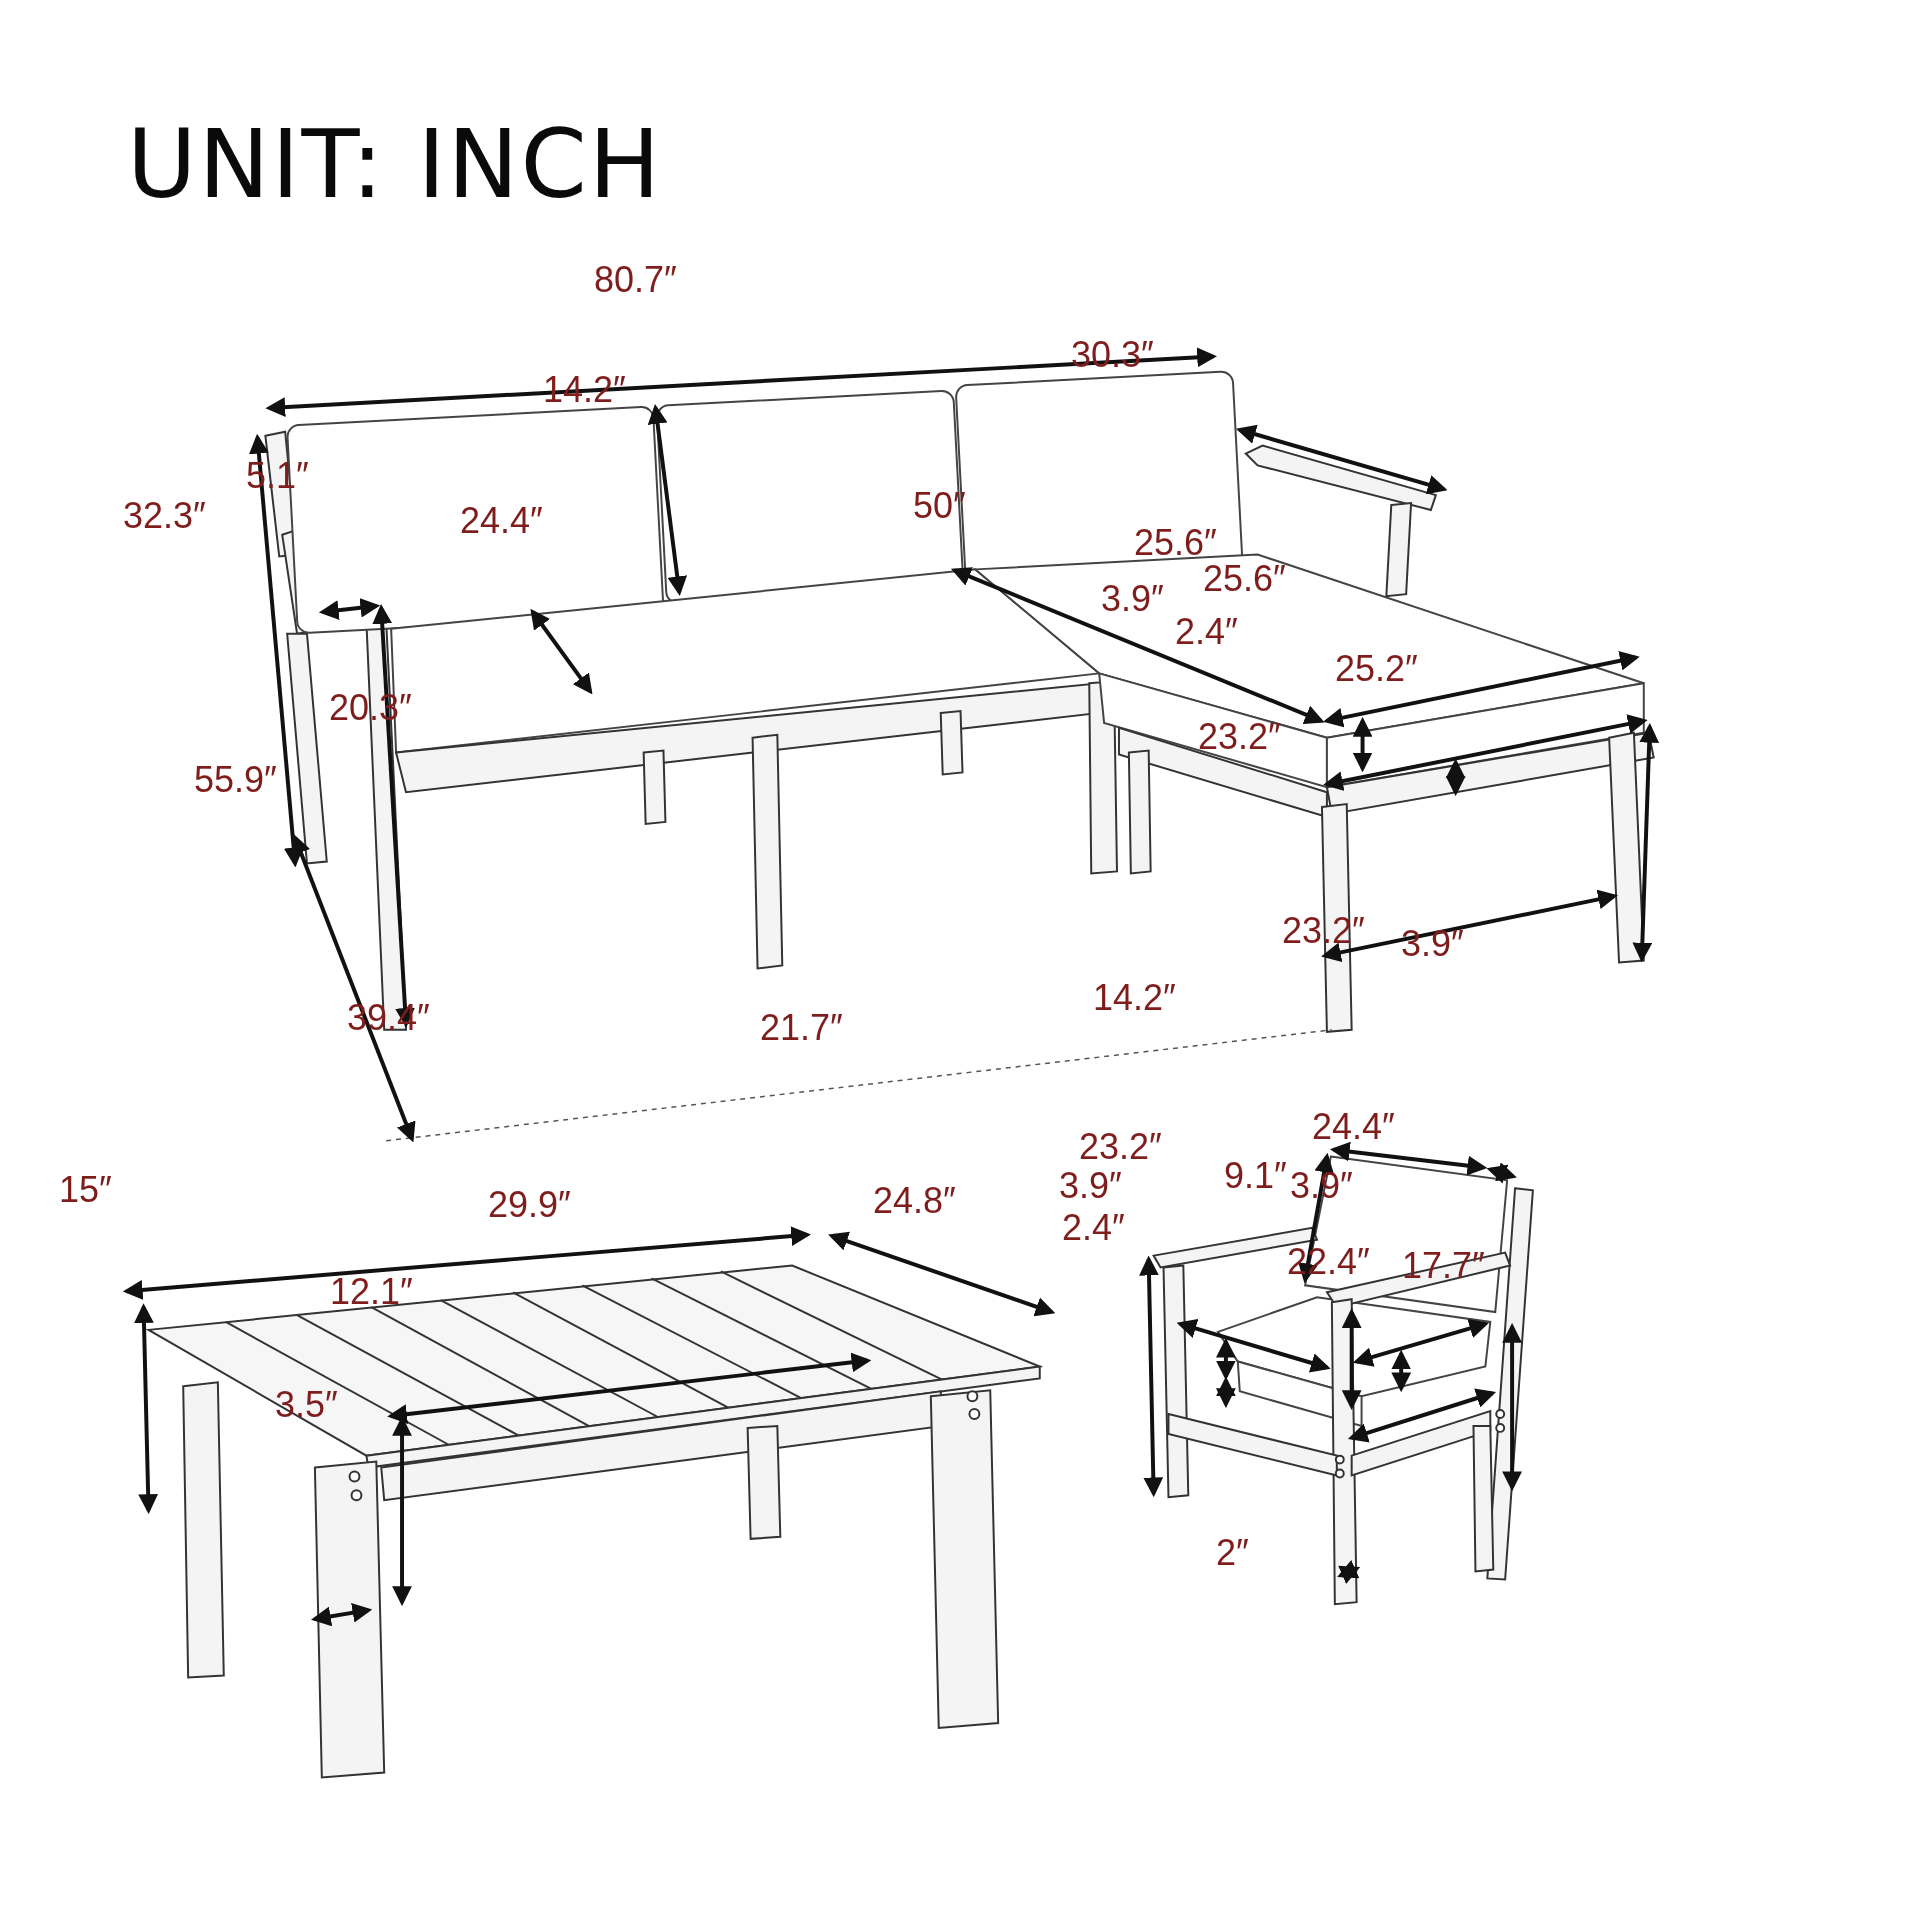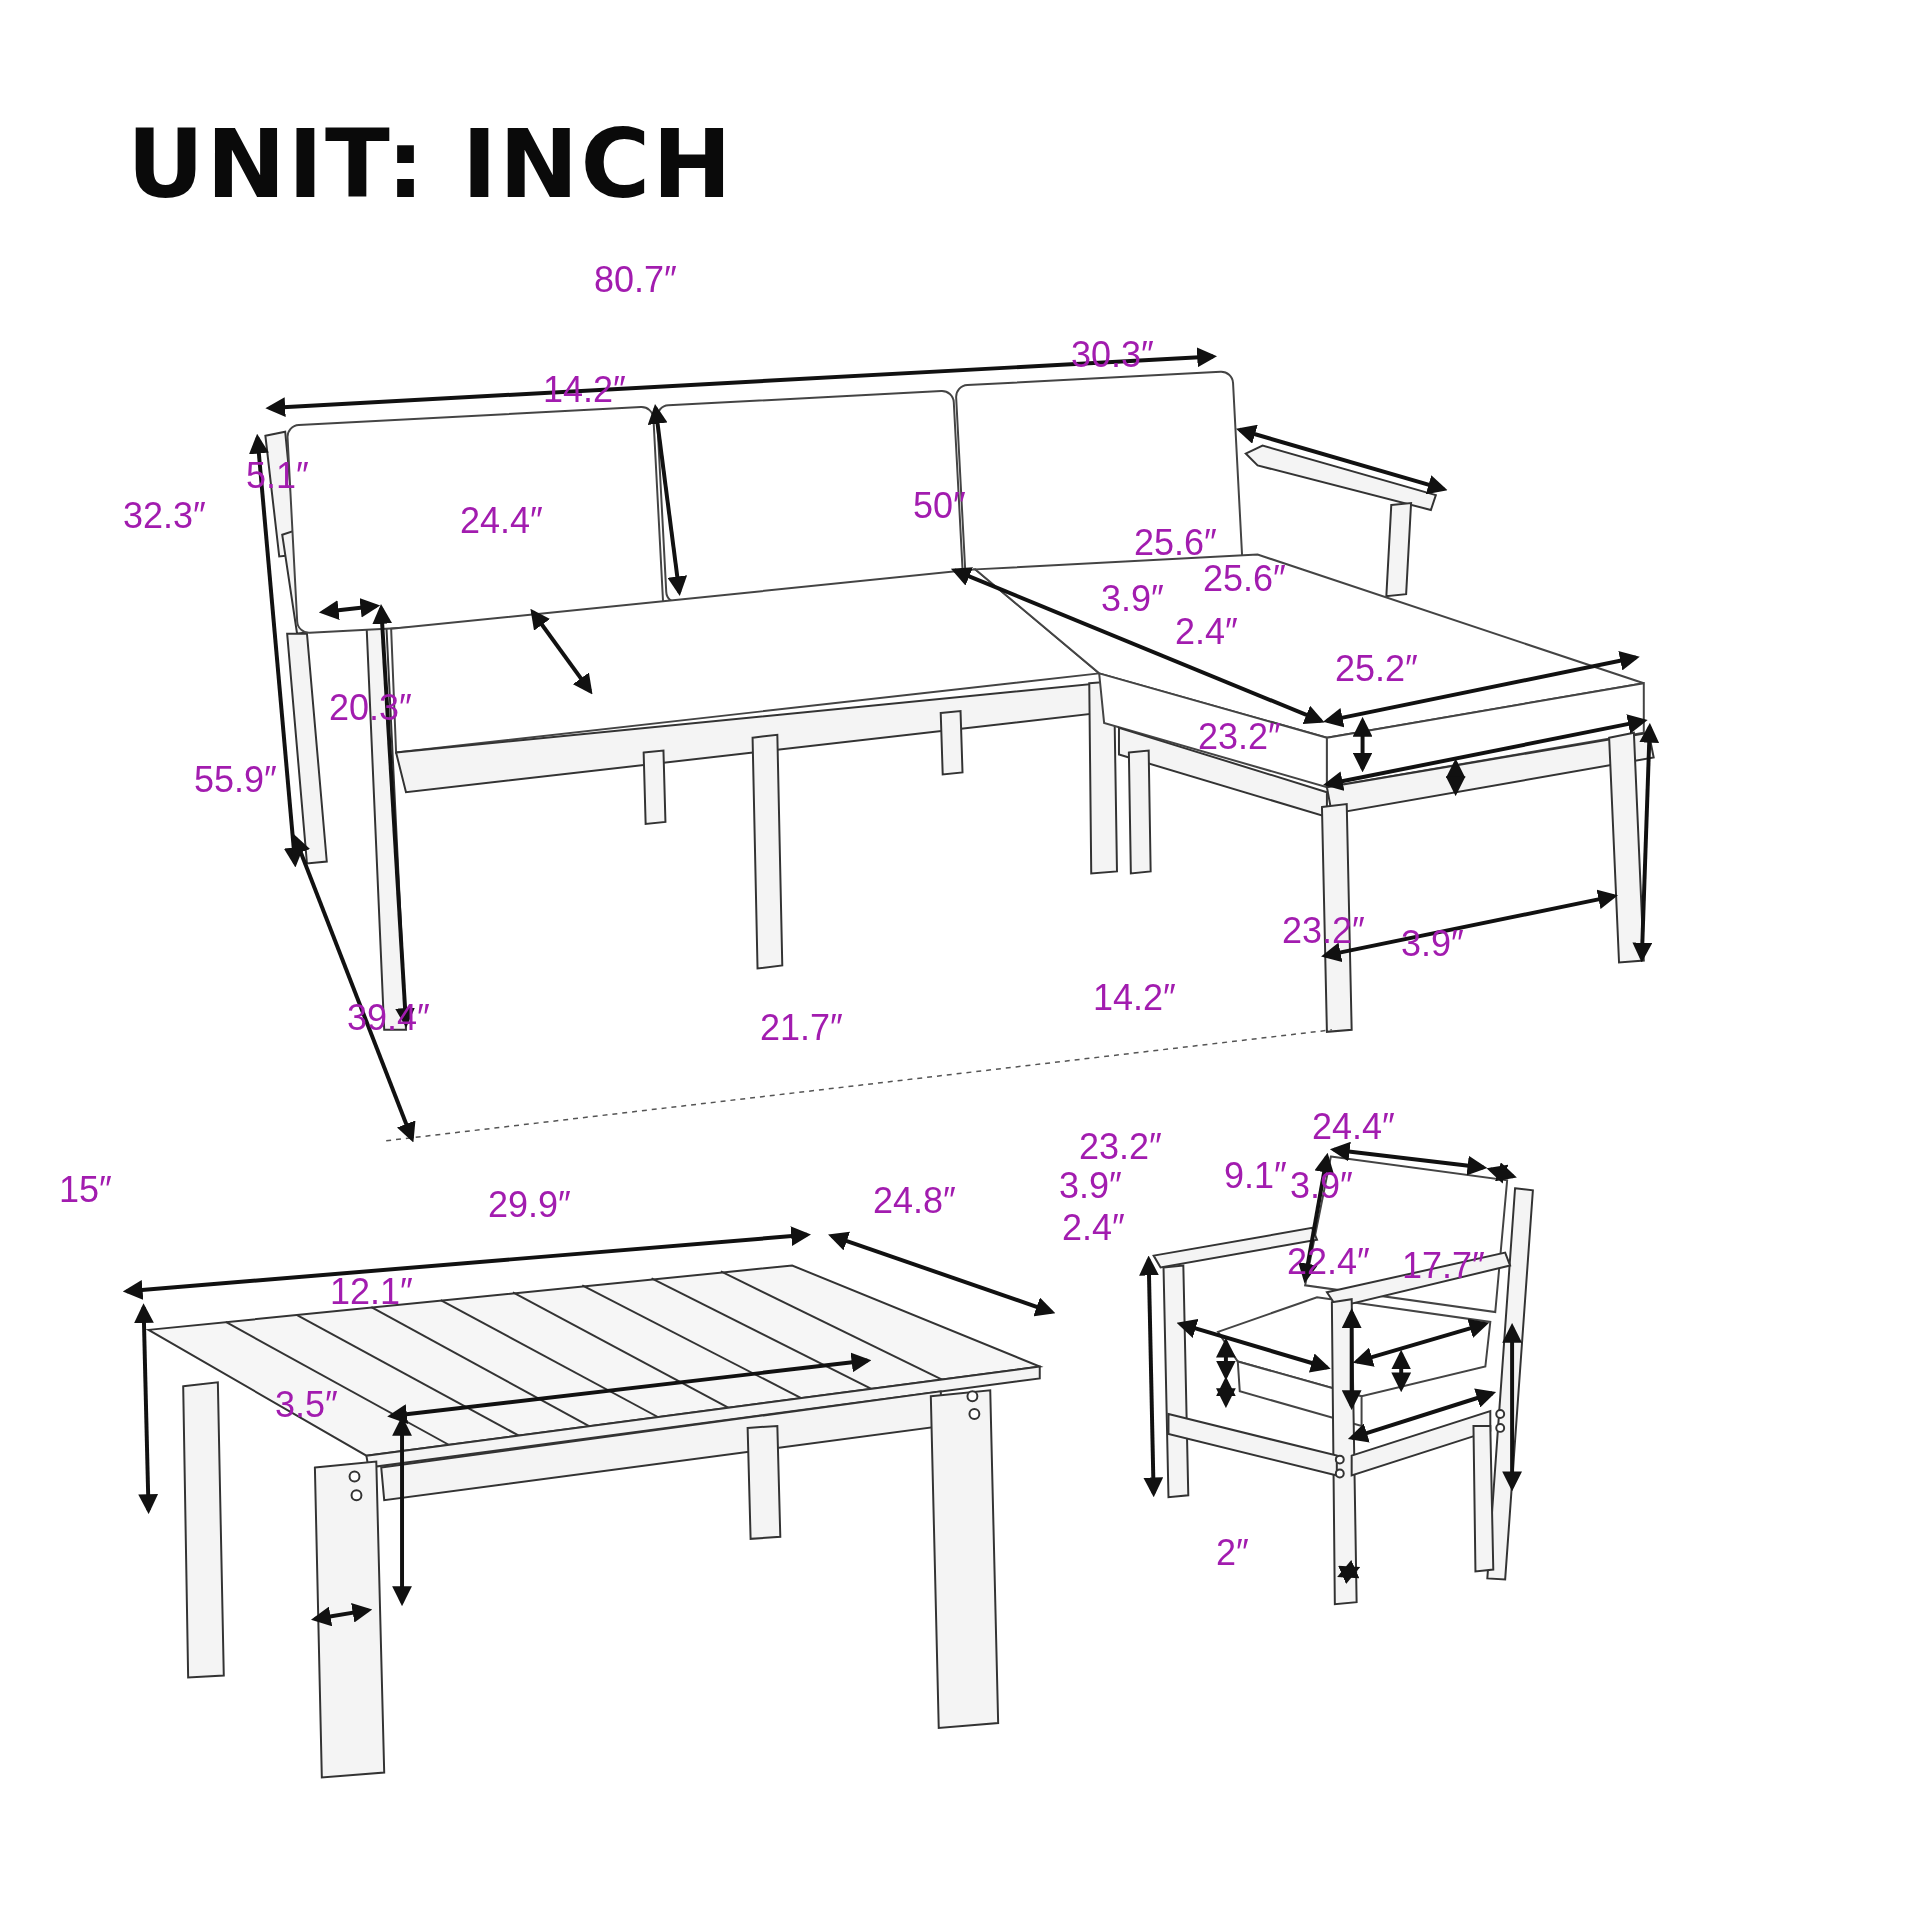--- a/index.html
+++ b/index.html
@@ -1,22 +1,22 @@
 <!DOCTYPE html>
 <html><head>
 <meta charset="utf-8">
 <style>
   html, body { margin:0; padding:0; background:#ffffff; }
   body { width:1927px; height:1927px; position:relative; overflow:hidden;
          font-family:"Liberation Sans", sans-serif; color:#111; }
   .title { position:absolute; left:127px; top:117px; font-family:"DejaVu Sans", sans-serif;
-           font-size:95px; font-weight:bold; letter-spacing:2px; color:#0a0a0a; line-height:1; }
+           font-size:95px; font-weight:normal; letter-spacing:2px; color:#0a0a0a; line-height:1; }
   svg.art { position:absolute; left:0; top:0; width:1927px; height:1927px; }
   .lbl { position:absolute; font-family:"Liberation Sans", sans-serif; font-size:36px;
-         color:#a21caf; line-height:1; white-space:nowrap; }
+         color:#7f1d1d; line-height:1; white-space:nowrap; }
   .frame { fill:#f4f4f4; stroke:#333; stroke-width:2; }
   .cush { fill:#ffffff; stroke:#444; stroke-width:2; }
   .dim { stroke:#111; stroke-width:4; fill:none; }
   .dash { stroke:#555; stroke-width:1.5; stroke-dasharray:5 5; fill:none; }
   .slat { fill:#f6f6f6; stroke:#333; stroke-width:2; }
 </style>
 </head>
 <body>
 
 <div class="title">UNIT: INCH</div>

